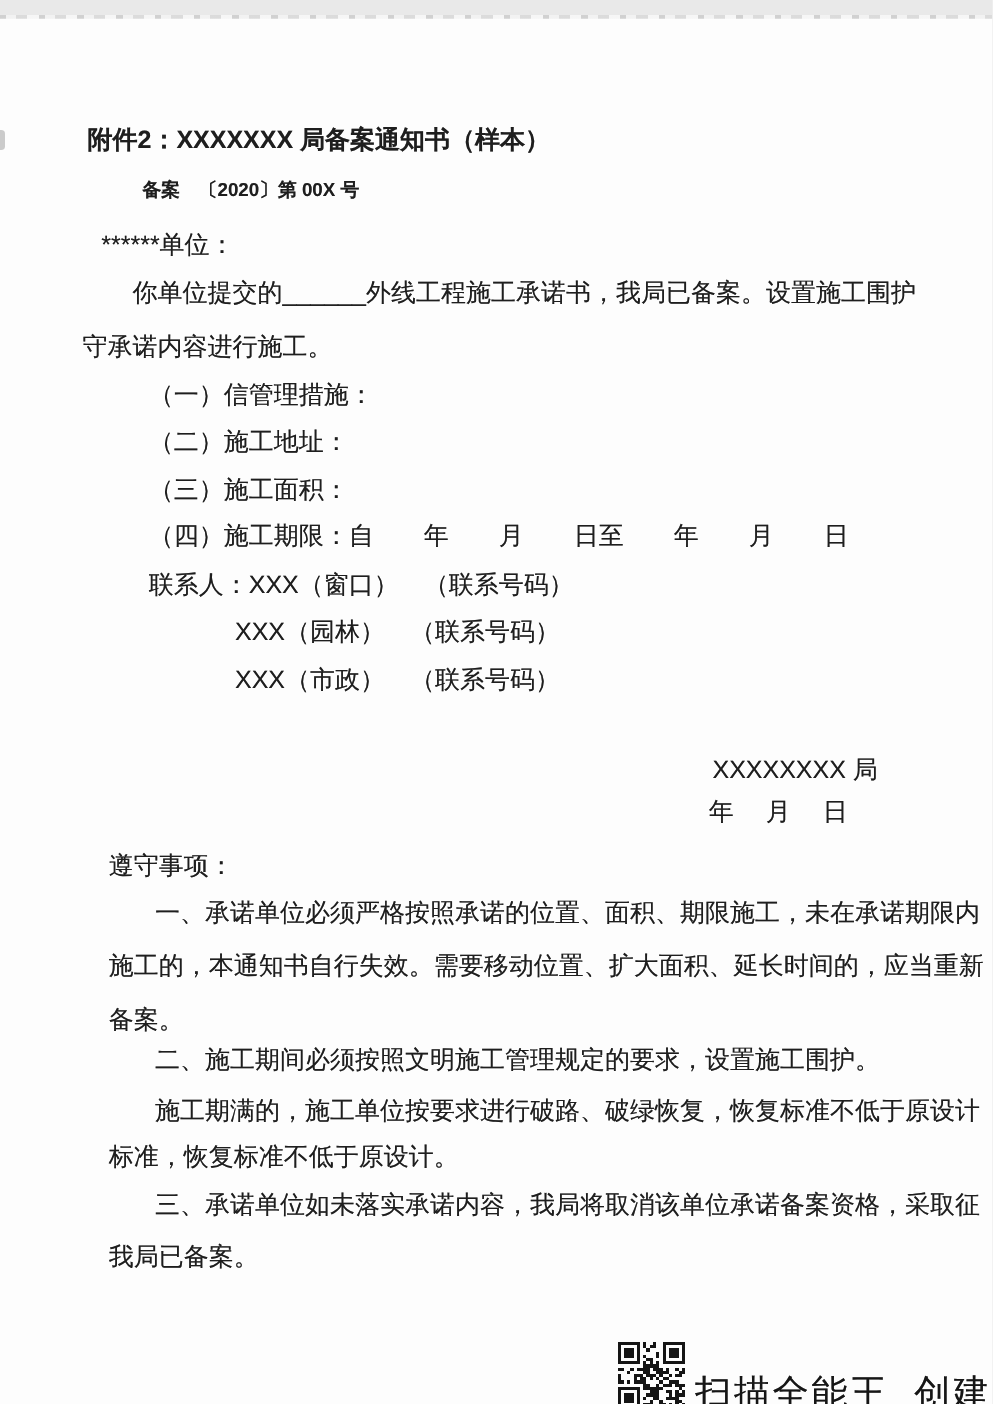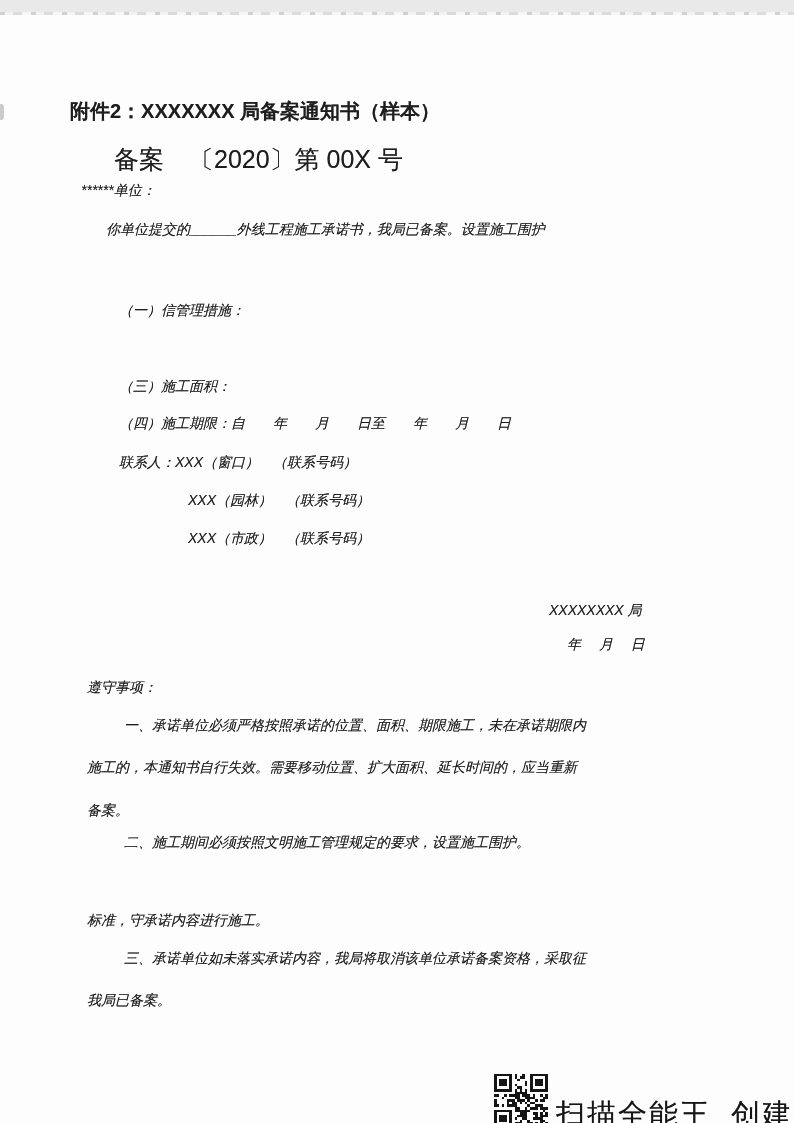--- a/index.html
+++ b/index.html
@@ -34,22 +34,22 @@
     background: #9a9a9a;
     opacity: .5;
     border-radius: 0 3px 3px 0;
   }
   .abs {
     position: absolute;
     white-space: pre;
     text-shadow: 0 0 0.5px rgba(30,30,30,.55);
   }
   .t-heading   { font-size: 20px; font-weight: 600; }
-  .t-docnum    { font-size: 25px; font-weight: 400; }
-  .t-body     { font-size: 14px; font-weight: 500; font-style: italic; }
+  .t-docnum    { font-size: 15px; font-weight: 700; }
+  .t-body     { font-size: 20px; font-weight: 500; }
   .footer-mark {
     font-size: 29px;
     font-weight: 500;
     color: #161616;
     letter-spacing: 2px;
     font-family: "Liberation Sans", sans-serif;
   }
   .qr-box {
     position: absolute;
     left: 494px; top: 1061px;
@@ -65,40 +65,43 @@
   <div class="scan-edge"></div>
   <div class="scan-speck"></div>
 
   <div class="abs t-heading" style="left:70px;  top:86px;">附件2：XXXXXXX 局备案通知书（样本）</div>
 
   <div class="abs t-docnum" style="left:114px; top:131px;">备案　〔2020〕第 00X 号</div>
 
   <div class="abs t-body" style="left:81px;  top:170px;">******单位：</div>
 
   <div class="abs t-body" style="left:106px; top:209px;">你单位提交的______外线工程施工承诺书，我局已备案。设置施工围护</div>
+  <div class="abs t-body" style="left:66px;  top:252px;">守承诺内容进行施工。</div>
 
   <div class="abs t-body" style="left:119px; top:290px;">（一）信管理措施：</div>
+  <div class="abs t-body" style="left:119px; top:328px;">（二）施工地址：</div>
   <div class="abs t-body" style="left:119px; top:366px;">（三）施工面积：</div>
   <div class="abs t-body" style="left:119px; top:403px;">（四）施工期限：自　　年　　月　　日至　　年　　月　　日</div>
 
   <div class="abs t-body" style="left:188px; top:480px;">XXX（园林）　（联系号码）</div>
   <div class="abs t-body" style="left:119px; top:442px;">联系人：XXX（窗口）　（联系号码）</div>
   <div class="abs t-body" style="left:188px; top:518px;">XXX（市政）　（联系号码）</div>
 
-  <div class="abs t-body" style="left:549px; top:590px;">XXXXXXXX 局</div>
+  <div class="abs t-body" style="left:570px; top:590px;">XXXXXXXX 局</div>
   <div class="abs t-body" style="left:567px; top:624px;">年　 月　 日</div>
 
   <div class="abs t-body" style="left:87px;  top:667px;">遵守事项：</div>
 
   <div class="abs t-body" style="left:124px; top:705px;">一、承诺单位必须严格按照承诺的位置、面积、期限施工，未在承诺期限内</div>
   <div class="abs t-body" style="left:87px;  top:747px;text-align:center;">施工的，本通知书自行失效。需要移动位置、扩大面积、延长时间的，应当重新</div>
   <div class="abs t-body" style="left:87px;  top:790px;">备案。</div>
 
   <div class="abs t-body" style="left:124px; top:822px;">二、施工期间必须按照文明施工管理规定的要求，设置施工围护。</div>
-  <div class="abs t-body" style="left:87px;  top:900px;">标准，守承诺内容进行施工。</div>
+  <div class="abs t-body" style="left:124px; top:863px;">施工期满的，施工单位按要求进行破路、破绿恢复，恢复标准不低于原设计</div>
+  <div class="abs t-body" style="left:87px;  top:900px;">标准，恢复标准不低于原设计。</div>
 
   <div class="abs t-body" style="left:124px; top:938px;">三、承诺单位如未落实承诺内容，我局将取消该单位承诺备案资格，采取征</div>
   <div class="abs t-body" style="left:87px;  top:980px;">我局已备案。</div>
 
   <div class="qr-box">
     <svg id="qr-svg" viewBox="0 0 21 21" aria-hidden="true">
         <rect x="0" y="0" width="1" height="1" fill="#151515"></rect>
         <rect x="1" y="0" width="1" height="1" fill="#151515"></rect>
         <rect x="2" y="0" width="1" height="1" fill="#151515"></rect>
         <rect x="3" y="0" width="1" height="1" fill="#151515"></rect>

